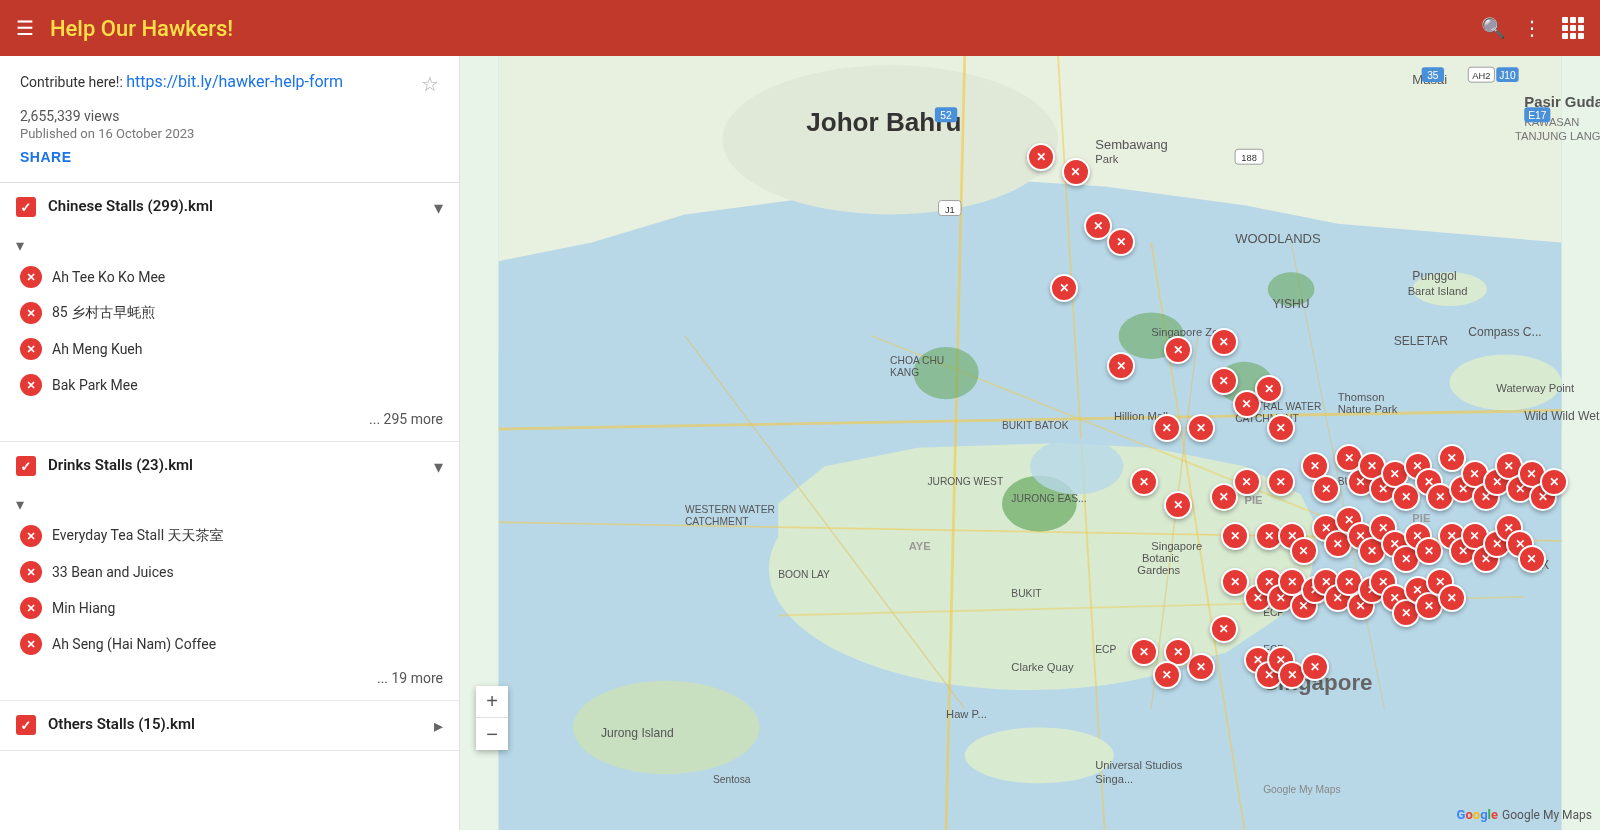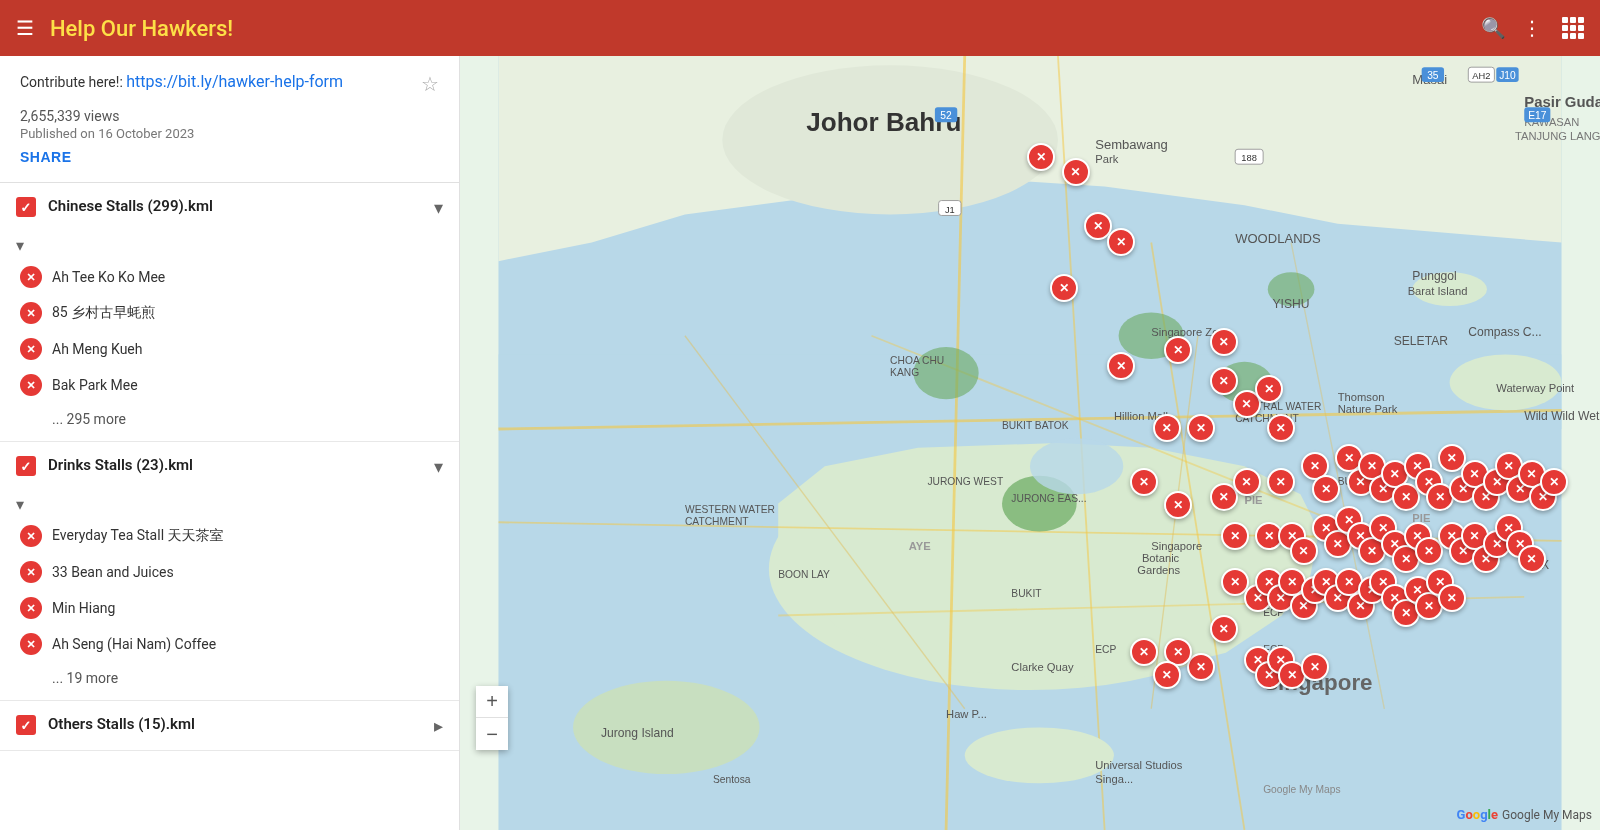--- a/index.html
+++ b/index.html
@@ -79,20 +79,21 @@
       border-radius: 3px;
       display: flex; align-items: center; justify-content: center;
       flex-shrink: 0;
     }
     .checkbox-red::after { content: '✓'; color: white; font-size: 13px; font-weight: bold; }
     .layer-title { font-size: 15px; font-weight: 600; color: #212121; flex: 1; }
     .chevron-icon { color: #666; font-size: 18px; cursor: pointer; }
 
     .layer-items-list {
       padding: 0 16px 10px 20px;
+      text-align: right;
     }
     .stall-item {
       display: flex;
       align-items: center;
       padding: 7px 0;
       gap: 10px;
     }
     .stall-icon {
       width: 22px; height: 22px;
       background: #e53935;

